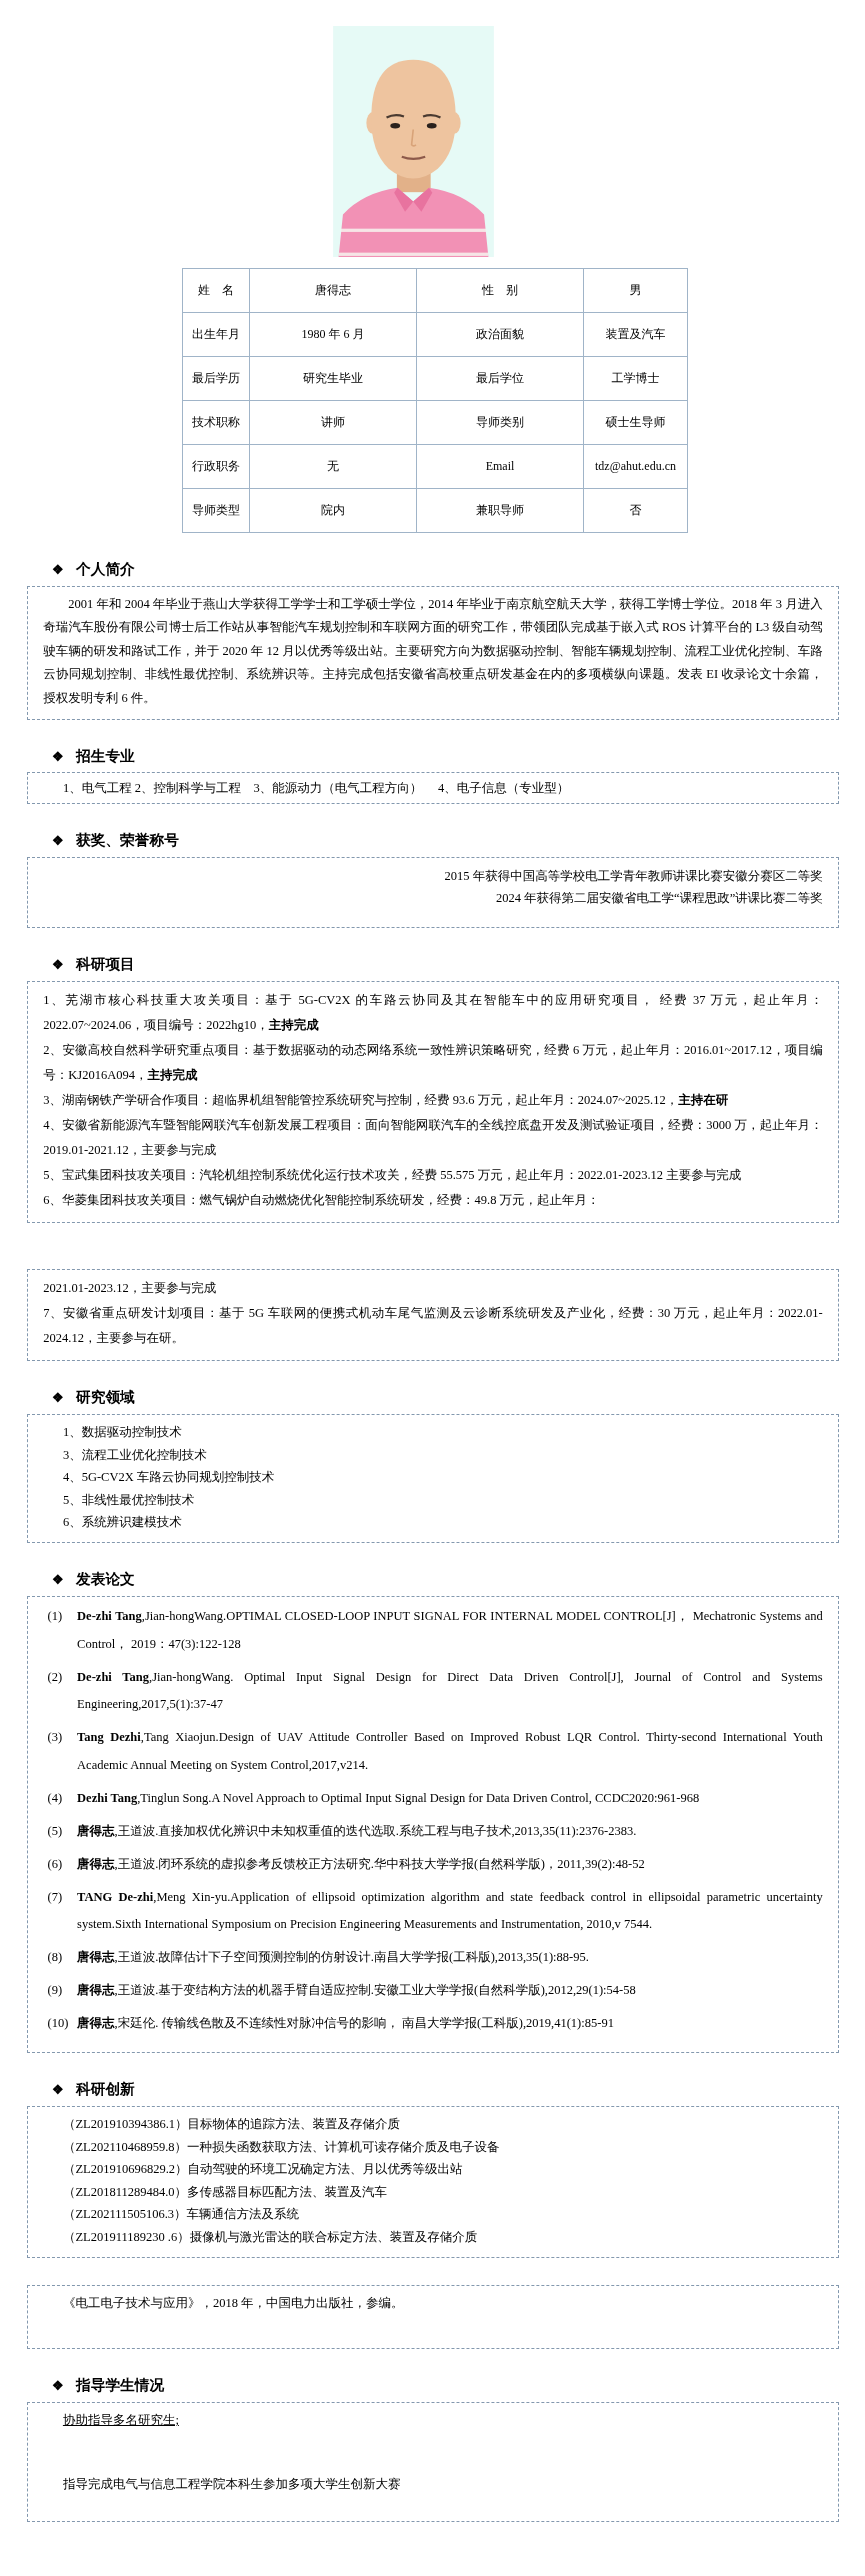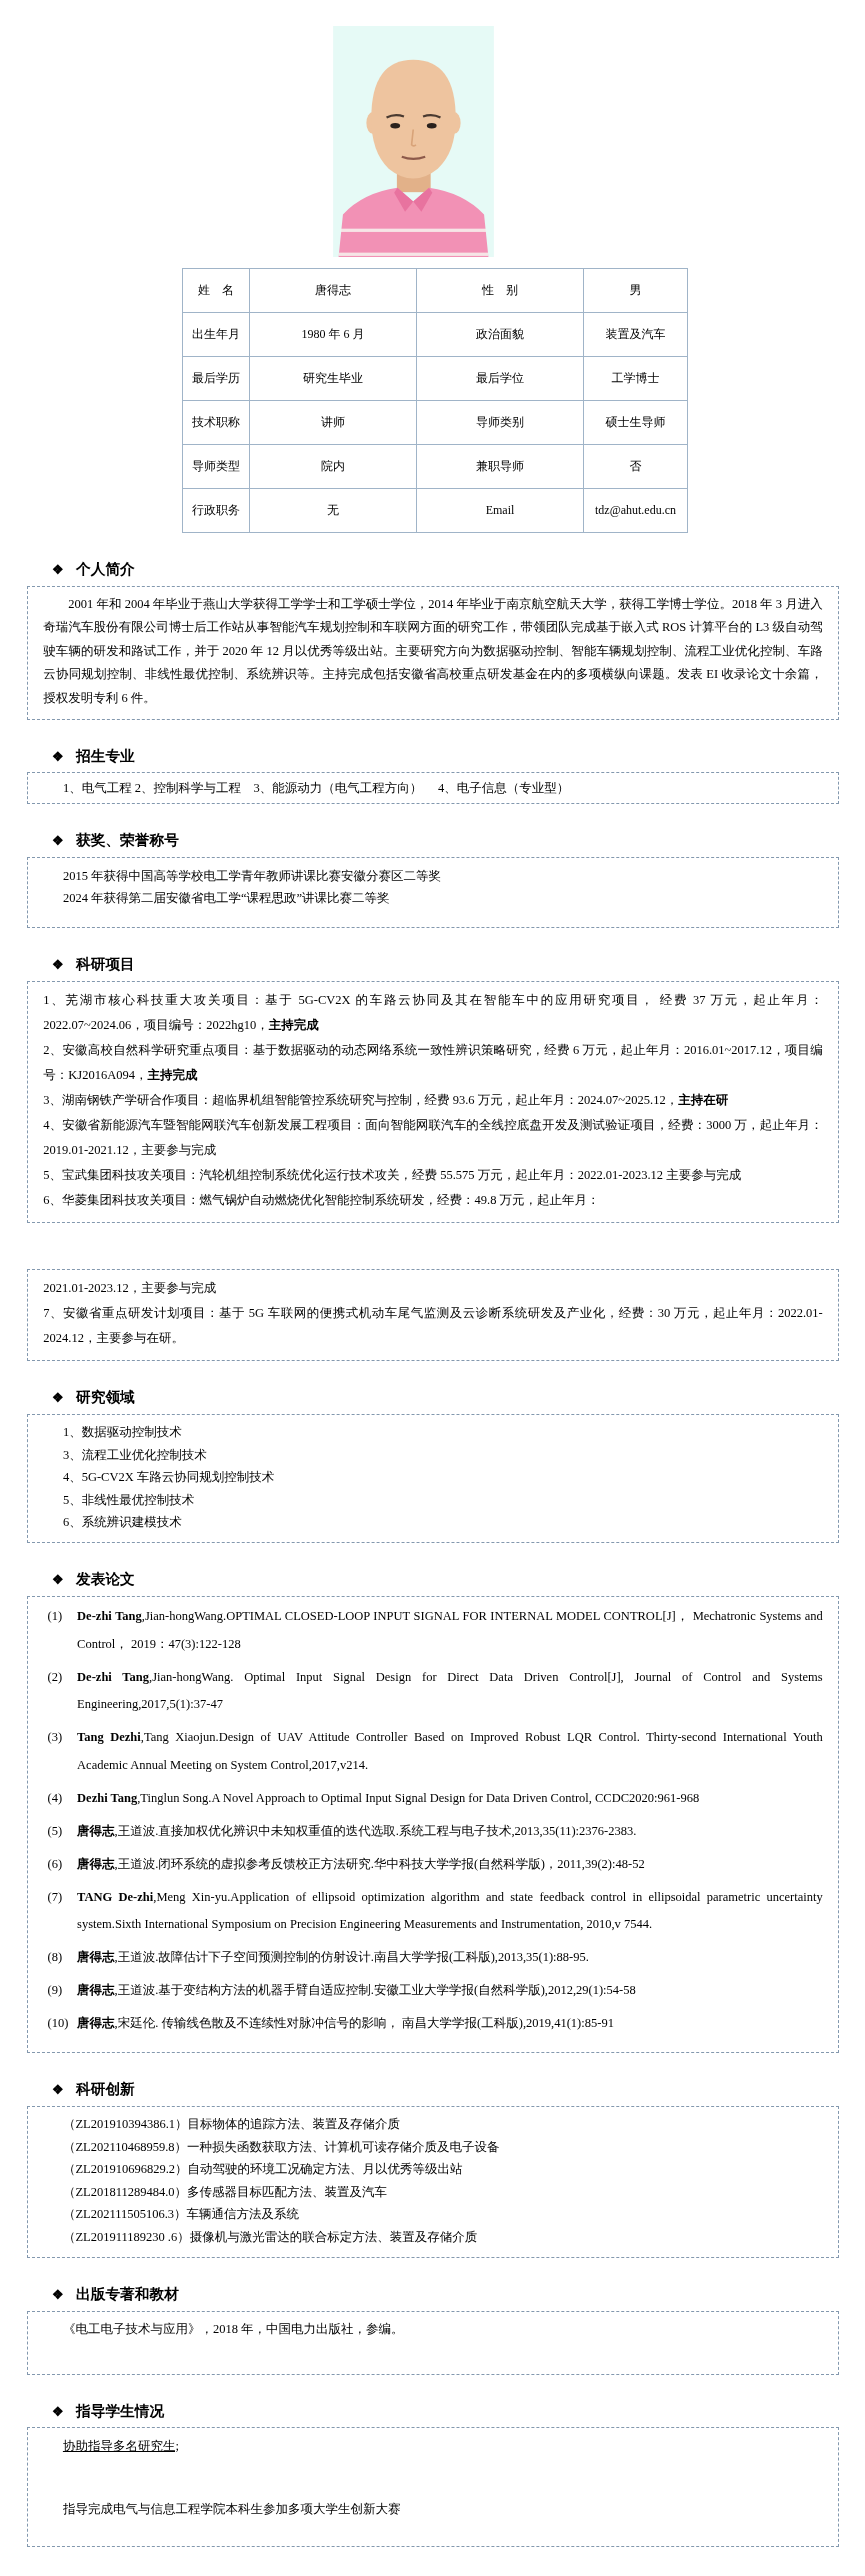--- a/index.html
+++ b/index.html
@@ -35,21 +35,21 @@
   .sec-box {
     margin: 6.5px 27px 0 27px;
     border: 1.1px dashed #8398ae;
     padding: 6.5px 15.3px 8.7px 15.3px;
     line-height: 1.87;
   }
   .sec-box--tight { padding: 3.3px 15.3px 4.4px 15.3px; }
   .indent-par { text-indent: 2em; text-align: justify; }
 
   .line-item { padding-left: 19.6px; line-height: 1.8; }
-  .awards-box { min-height: 71px; }
+  .awards-box { min-height: 71px; text-align: right; }
   .fields-box .line-item { line-height: 1.8; }
 
   .proj { text-align: justify; line-height: 2.0; }
   .proj .pj-bold { font-weight: bold; }
   .proj-box2 { margin-top: 46px; }
 
   .paper { display: flex; line-height: 2.2; margin-bottom: 5.5px; text-align: justify; }
   .paper .num { flex: 0 0 29.5px; }
   .paper .ptext { flex: 1; }
   .paper .pauthors { font-weight: bold; }
@@ -124,32 +124,32 @@
       </tr>
 
       <tr>
         <td>技术职称</td>
         <td>讲师</td>
         <td>导师类别</td>
         <td>硕士生导师</td>
       </tr>
 
       <tr>
+        <td>行政职务</td>
+        <td>无</td>
+        <td>Email</td>
+        <td>tdz@ahut.edu.cn</td>
+      </tr>
+
+      <tr>
         <td>导师类型</td>
         <td>院内</td>
         <td>兼职导师</td>
         <td>否</td>
       </tr>
-
-      <tr>
-        <td>行政职务</td>
-        <td>无</td>
-        <td>Email</td>
-        <td>tdz@ahut.edu.cn</td>
-      </tr>
     </tbody>
 </table>
 
 <div class="section">
   <div class="sec-head">
     <span class="bullet">❖</span><span>个人简介</span>
   </div>
   <div class="sec-box">
     <div class="indent-par">2001 年和 2004 年毕业于燕山大学获得工学学士和工学硕士学位，2014 年毕业于南京航空航天大学，获得工学博士学位。2018 年 3 月进入奇瑞汽车股份有限公司博士后工作站从事智能汽车规划控制和车联网方面的研究工作，带领团队完成基于嵌入式 ROS 计算平台的 L3 级自动驾驶车辆的研发和路试工作，并于 2020 年 12 月以优秀等级出站。主要研究方向为数据驱动控制、智能车辆规划控制、流程工业优化控制、车路云协同规划控制、非线性最优控制、系统辨识等。主持完成包括安徽省高校重点研发基金在内的多项横纵向课题。发表 EI 收录论文十余篇，授权发明专利 6 件。</div>
   </div>
@@ -295,23 +295,20 @@
         <div class="line-item">（ZL201811289484.0）多传感器目标匹配方法、装置及汽车</div>
 
         <div class="line-item">（ZL202111505106.3）车辆通信方法及系统</div>
 
         <div class="line-item">（ZL201911189230 .6）摄像机与激光雷达的联合标定方法、装置及存储介质</div>
       </div>
   </div>
 </div>
 
 <div class="section">
-  <div class="sec-head">
-    <span class="bullet">❖</span><span>出版专著和教材</span>
-  </div>
   <div class="sec-box books-box">
 
       <div class="line-item">《电工电子技术与应用》，2018 年，中国电力出版社，参编。</div>
     </div>
 </div>
 
 <div class="section">
   <div class="sec-head">
     <span class="bullet">❖</span><span>指导学生情况</span>
   </div>

